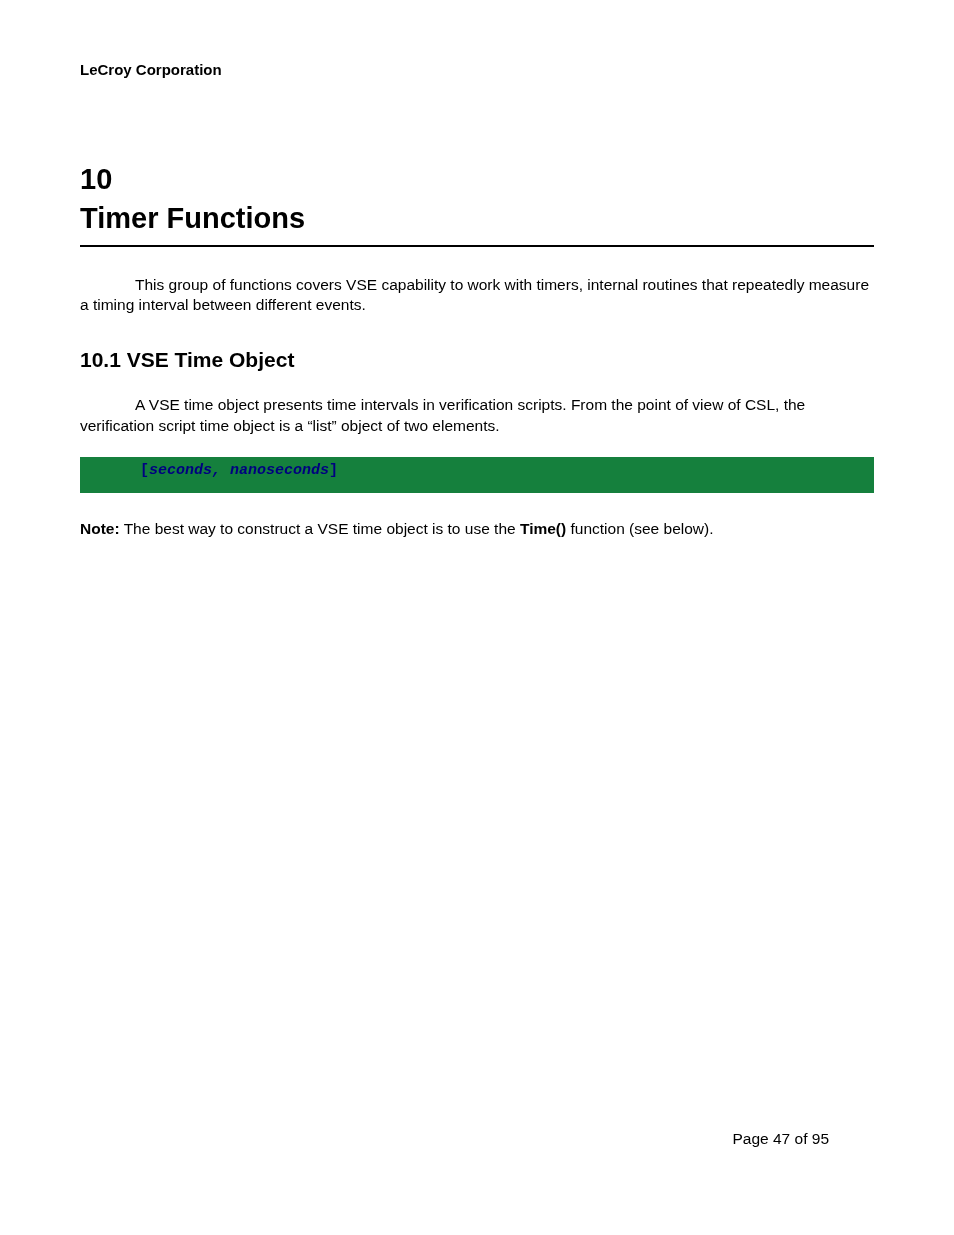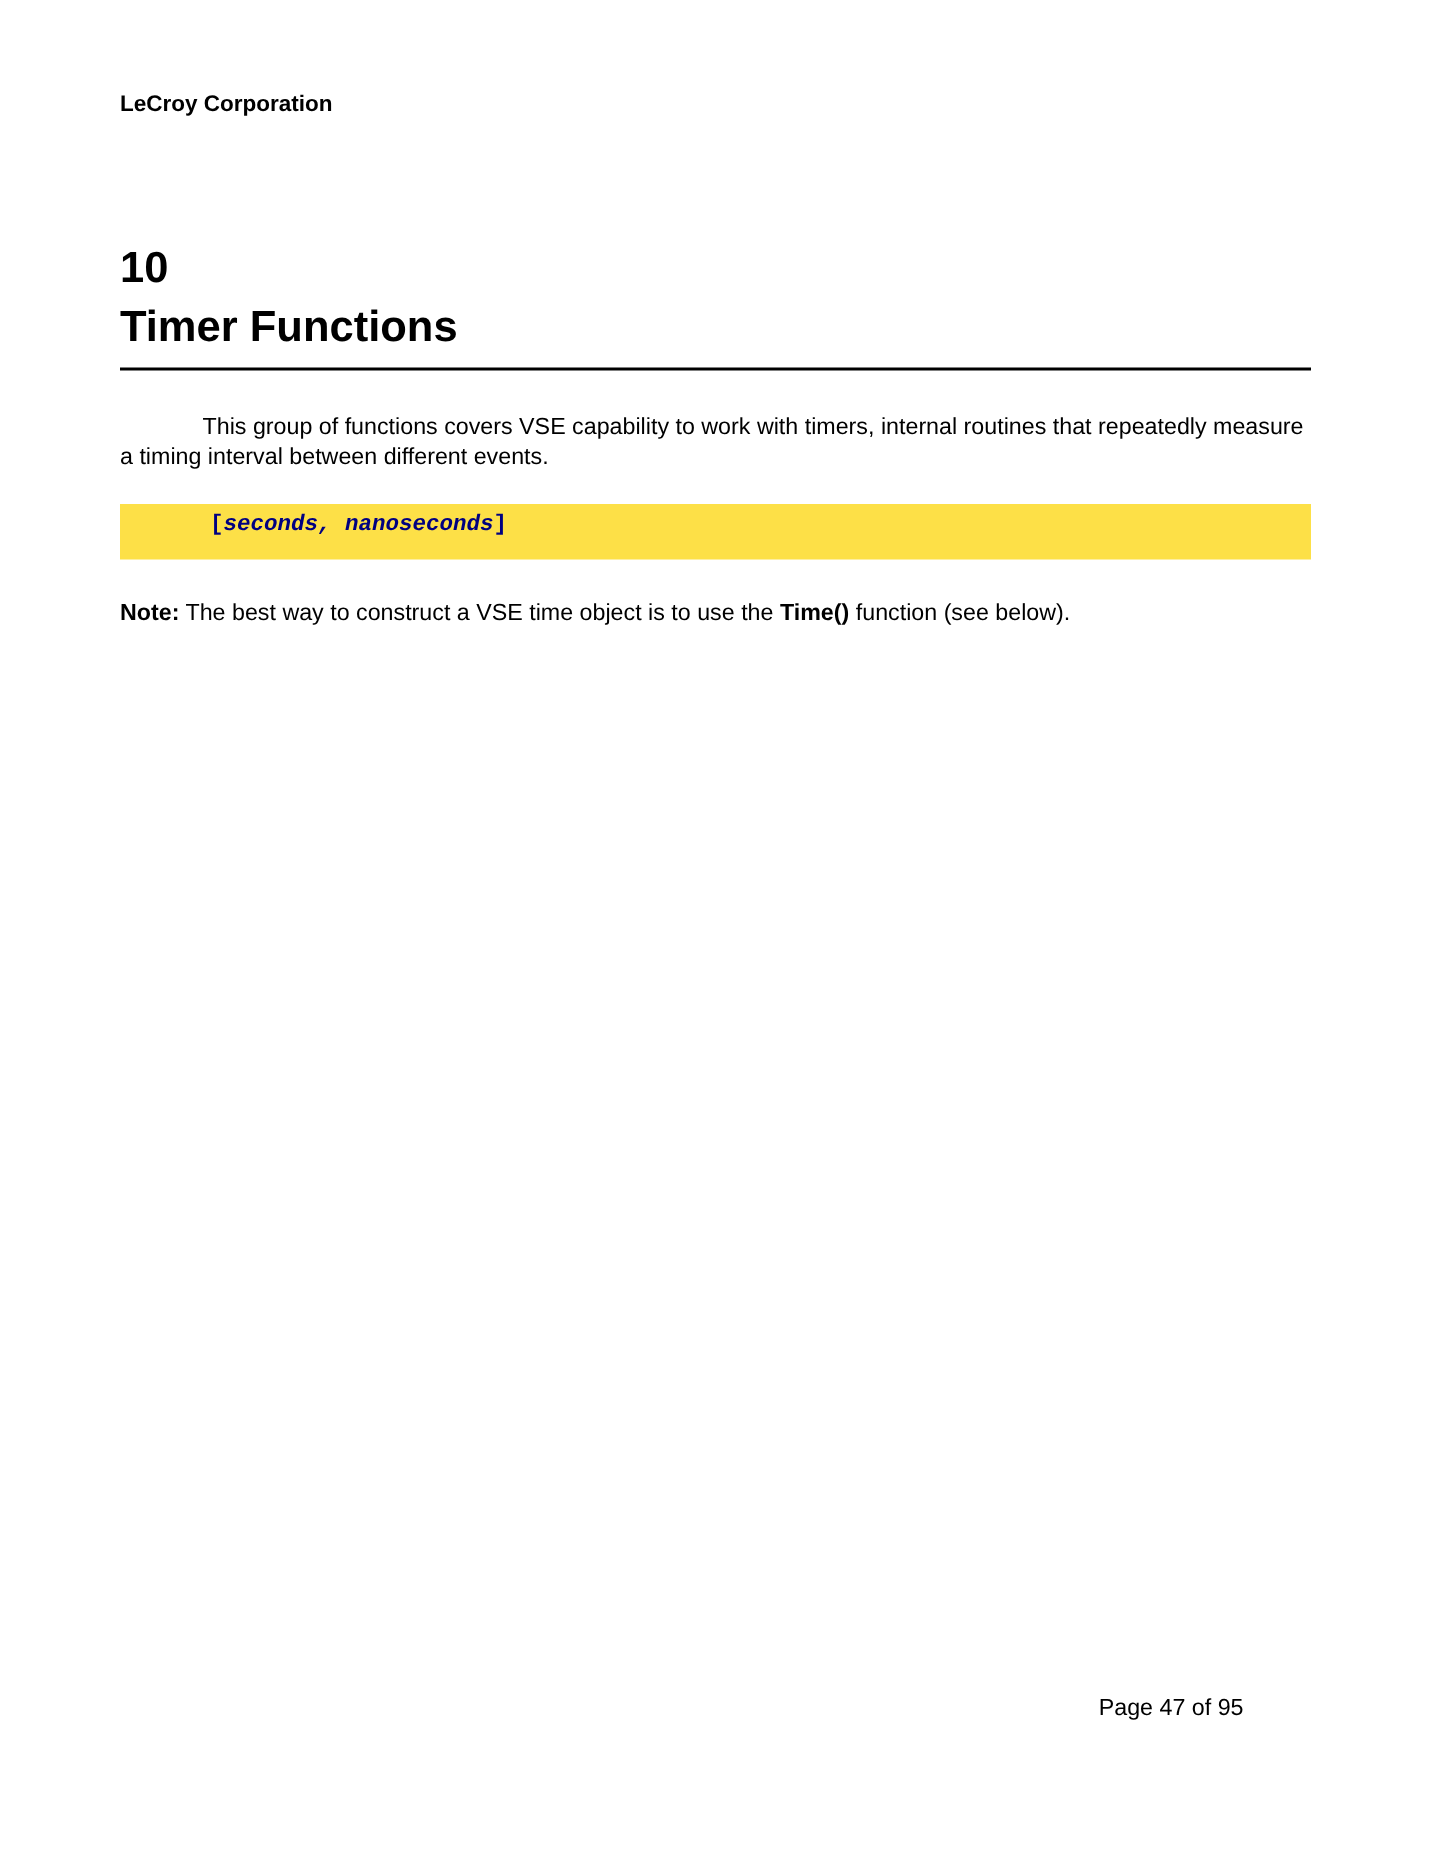--- a/index.html
+++ b/index.html
@@ -44,21 +44,21 @@
     margin: 0 0 20px 0;
     text-indent: 55px;
   }
   .section {
     font-family: Arial, Helvetica, sans-serif;
     font-weight: bold;
     font-size: 21px;
     margin: 30px 0 20px 0;
   }
   .codeblock {
-    background: #fde047;
+    background: #15803d;
     font-family: "Courier New", Courier, monospace;
     font-weight: bold;
     color: #000080;
     padding: 4px 0 12px 0;
     margin: 0 0 26px 0;
     font-size: 15px;
   }
   .codeblock .inner {
     padding-left: 60px;
   }
@@ -83,21 +83,23 @@
     <span class="header-left">LeCroy Corporation</span>
   </div>
 
   <h1 class="chapter">
     <span class="chapter-num">10</span>
     <span class="chapter-title">Timer Functions</span>
   </h1>
 
   <p class="para">This group of functions covers VSE capability to work with timers, internal routines that repeatedly measure a timing interval between different events.</p>
 
+  <h2 class="section">10.1  VSE Time Object</h2>
 
+  <p class="para">A VSE time object presents time intervals in verification scripts. From the point of view of CSL, the verification script time object is a “list” object of two elements.</p>
 
   <div class="codeblock">
     <div class="inner">
       <span class="bracket">[</span><span class="italic">seconds, nanoseconds</span><span class="bracket">]</span>
     </div>
   </div>
 
 
   <p class="note-line">
     <span class="bold">Note:</span><span> The best way to construct a VSE time object is to use the </span><span class="bold">Time()</span><span> function (see below).</span>

